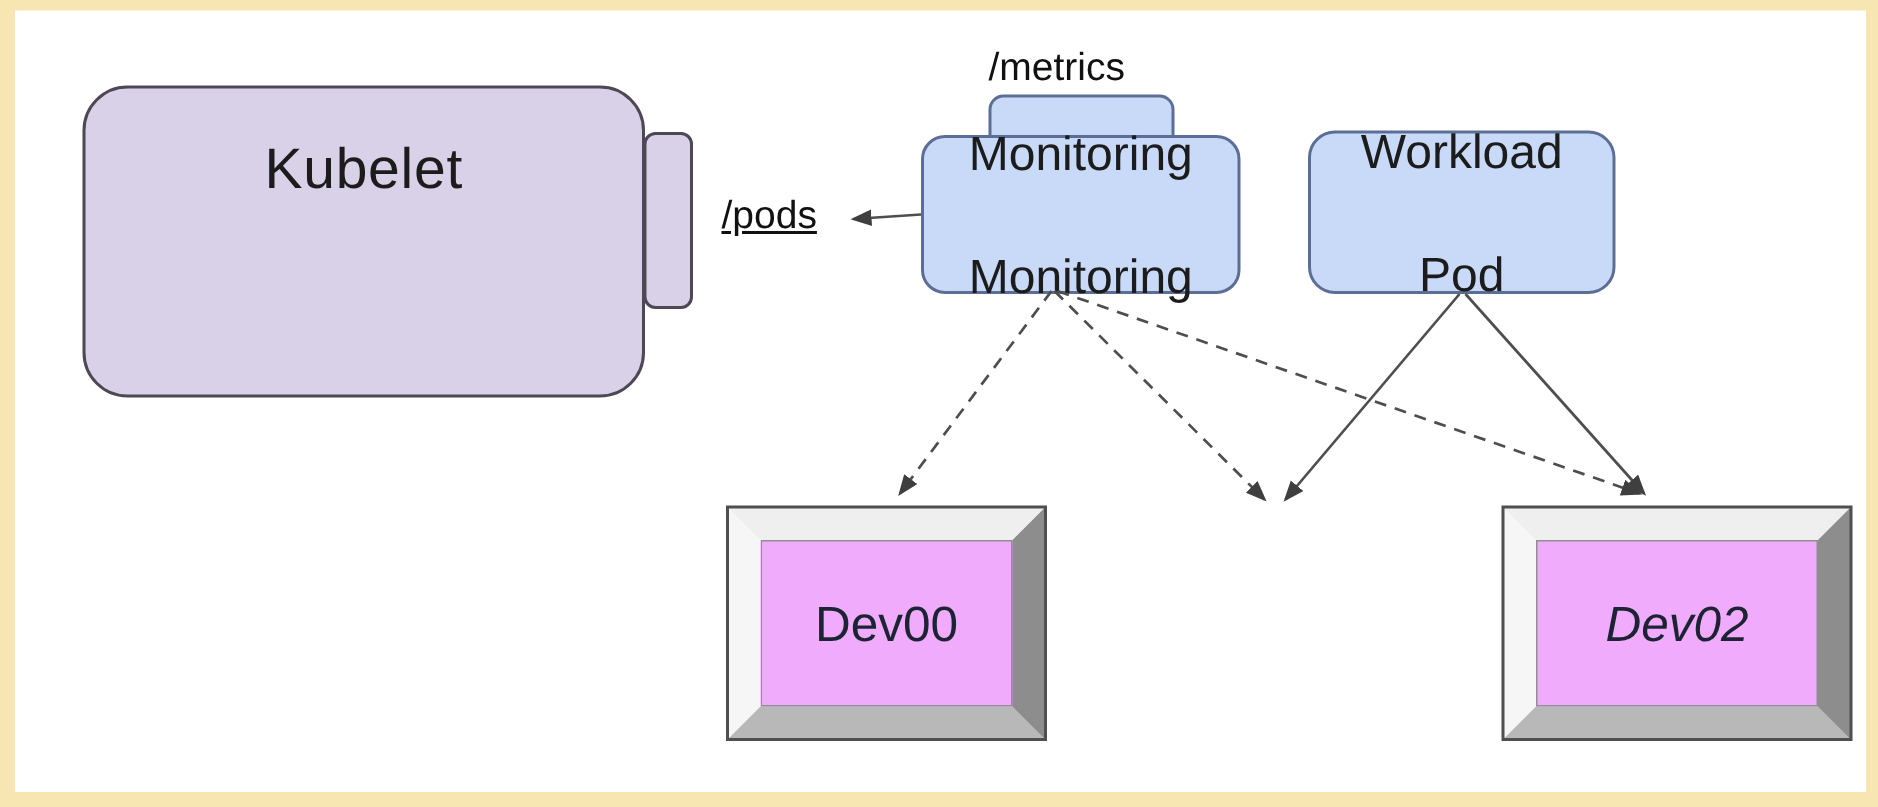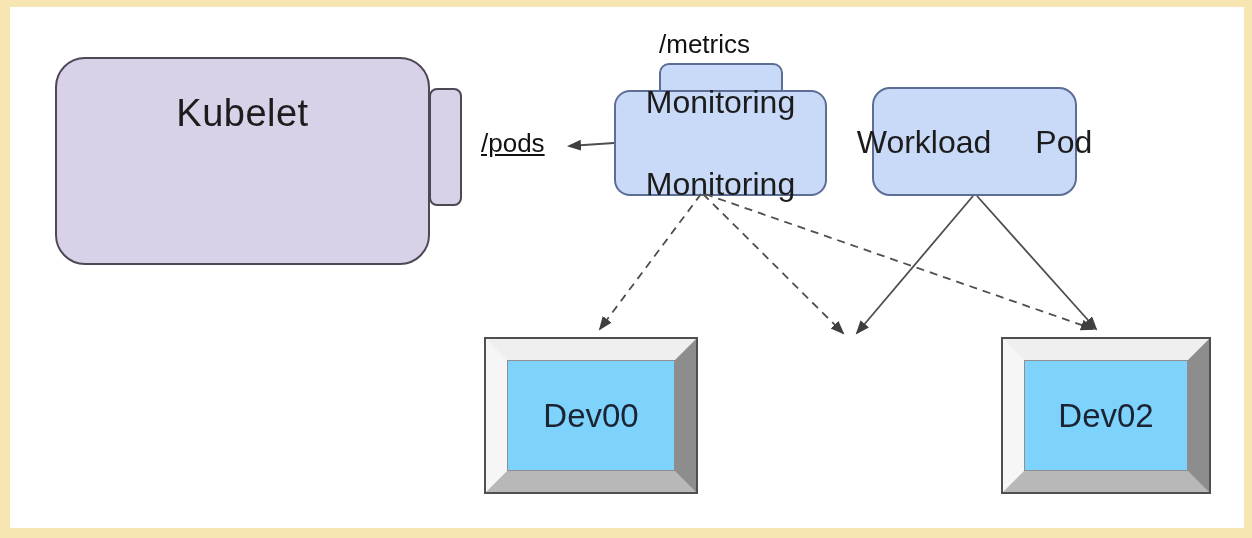--- a/index.html
+++ b/index.html
@@ -49,45 +49,45 @@
   .md-main{
     left:614px;top:90px;width:213px;height:106px;
     border-radius:16px;
     display:flex;flex-direction:column;justify-content:center;align-items:center;
     font-size:32px;line-height:38px;
     z-index:3;
   }
   .wp-main{
     left:872px;top:87px;width:205px;height:109px;
     border-radius:18px;
-    display:flex;flex-direction:row;justify-content:center;align-items:center;
+    display:flex;flex-direction:column;justify-content:center;align-items:center;
     font-size:32px;line-height:38px;
     z-index:3;
   }
   
   .endpoint{
     position:absolute;color:#111;font-size:26px;line-height:28px;z-index:5;
   }
   .lbl-metrics{left:659px;top:30px;width:124px;}
   .lbl-pods{left:481px;top:129px;text-decoration:underline;}
   
   .device{
     position:absolute;box-sizing:border-box;
     border:22px solid;
     border-color:#efefef #8d8d8d #b8b8b8 #f6f6f6; 
-    background:#7dd3fc;
+    background:#f0abfc;
     outline:2px solid #4f4f4f;outline-offset:-1px;
     box-shadow:inset 0 0 0 1px #8f8f8f;
     display:flex;align-items:center;justify-content:center;
     font-size:33px;color:#1c2333;
     z-index:3;
   }
   .dev0{left:485px;top:338px;width:212px;height:155px;}
   .dev1{left:743px;top:337px;width:210px;height:155px;}
-  .dev2{left:1002px;top:338px;width:208px;height:155px;}
+  .dev2{left:1002px;top:338px;width:232px;height:155px;font-style:italic;}
   
   svg.arrows{position:absolute;left:0;top:0;width:1252px;height:538px;z-index:10;pointer-events:none;}
   .ln{stroke:#4e4e4e;stroke-width:1.8;fill:none;}
   .dash{stroke-dasharray:8 6;}
 </style>
 </head>
 <body>
 
 <div id="stage">
 

